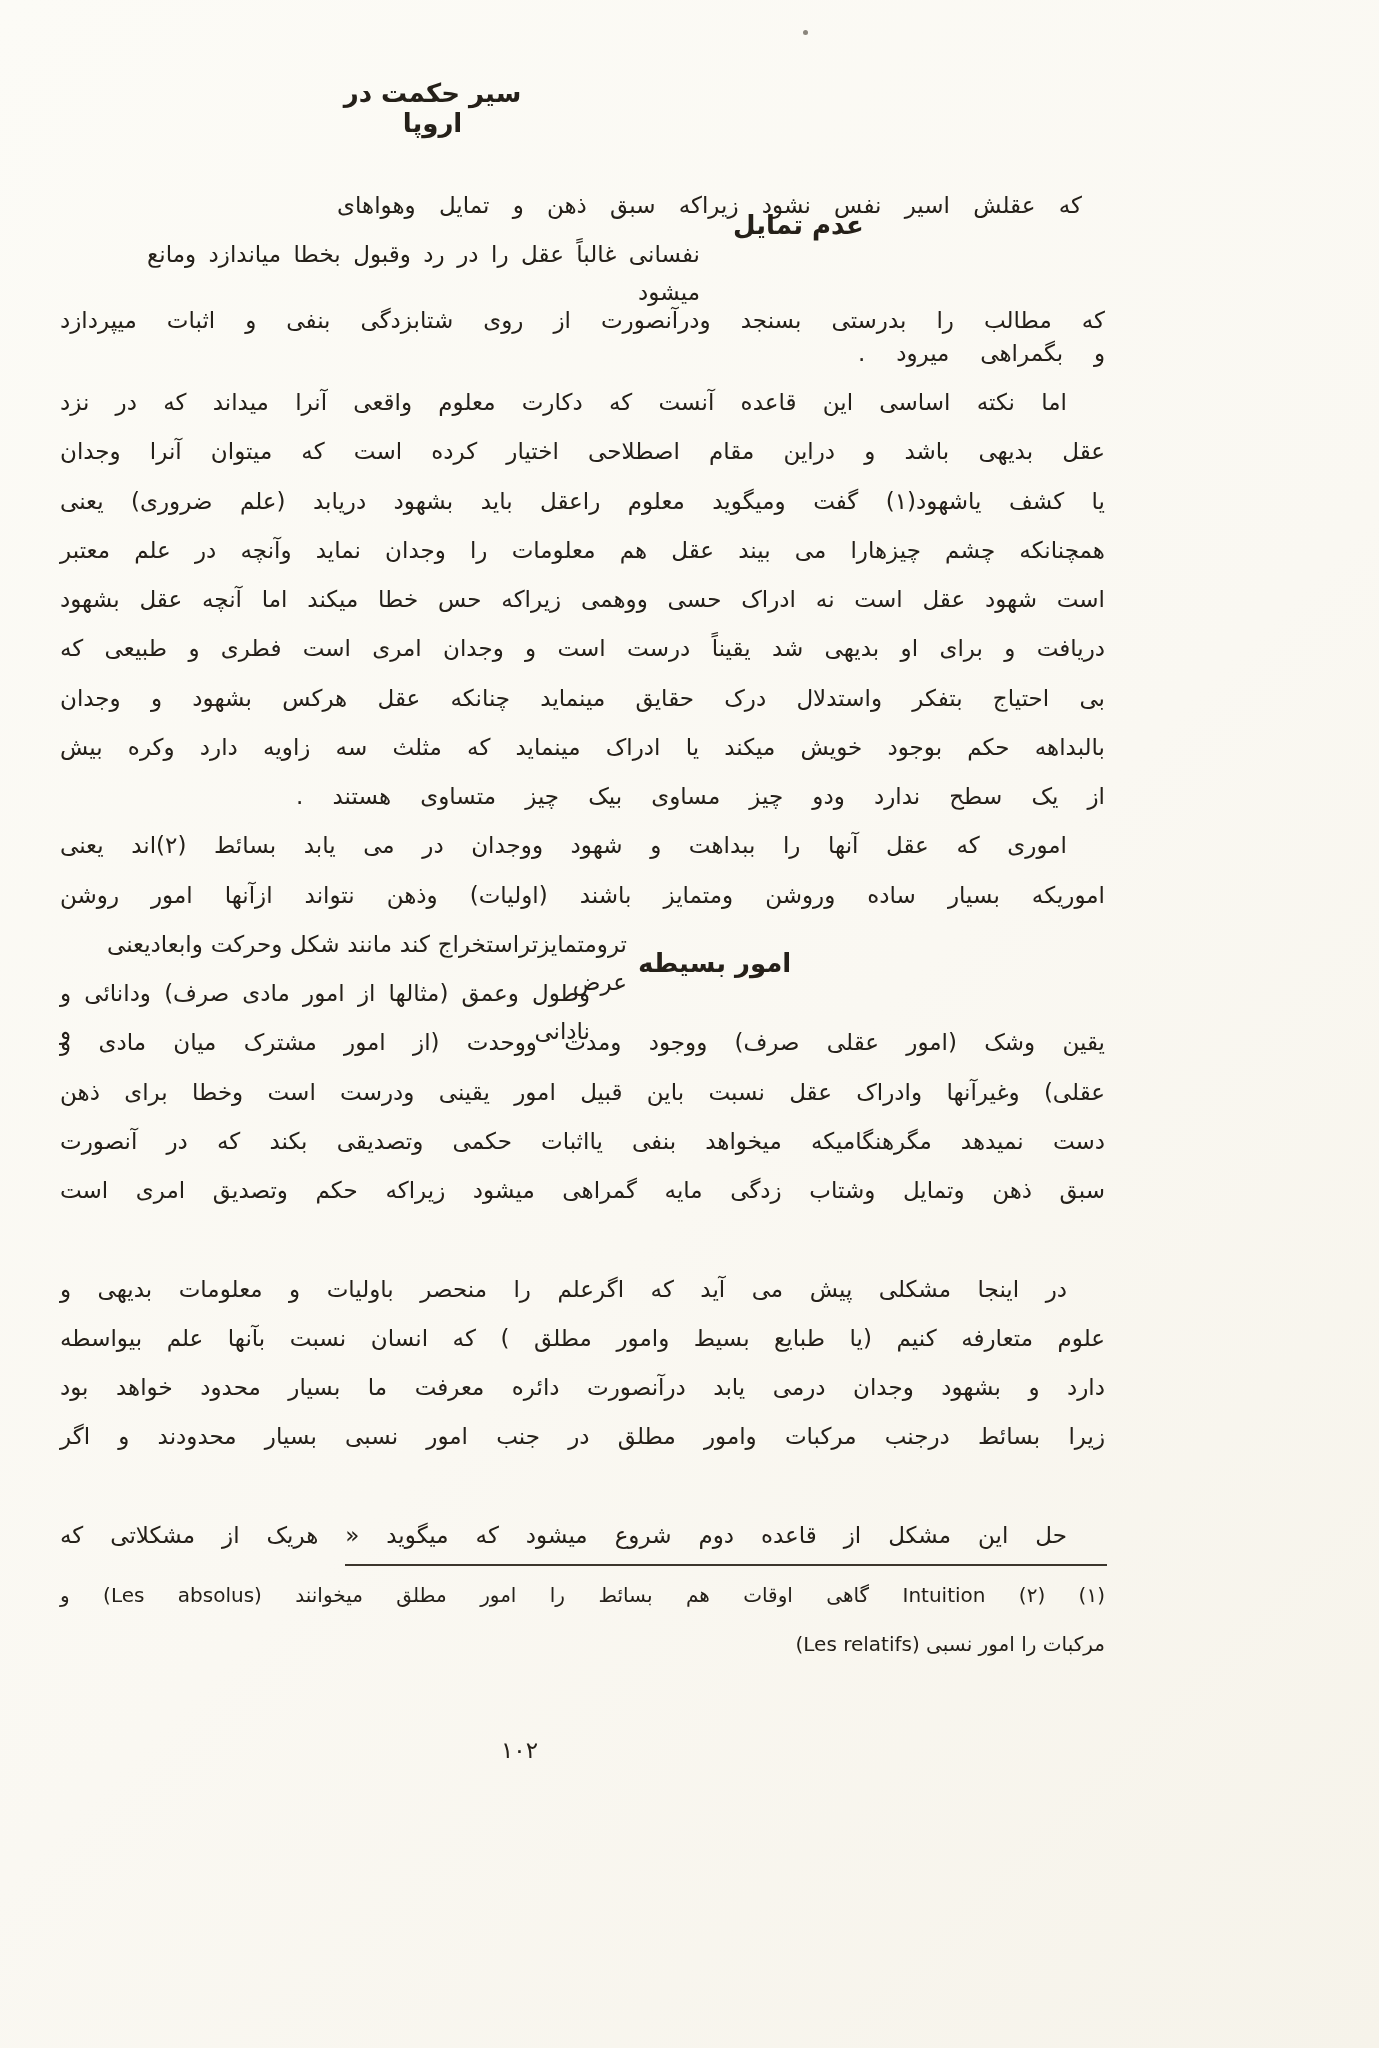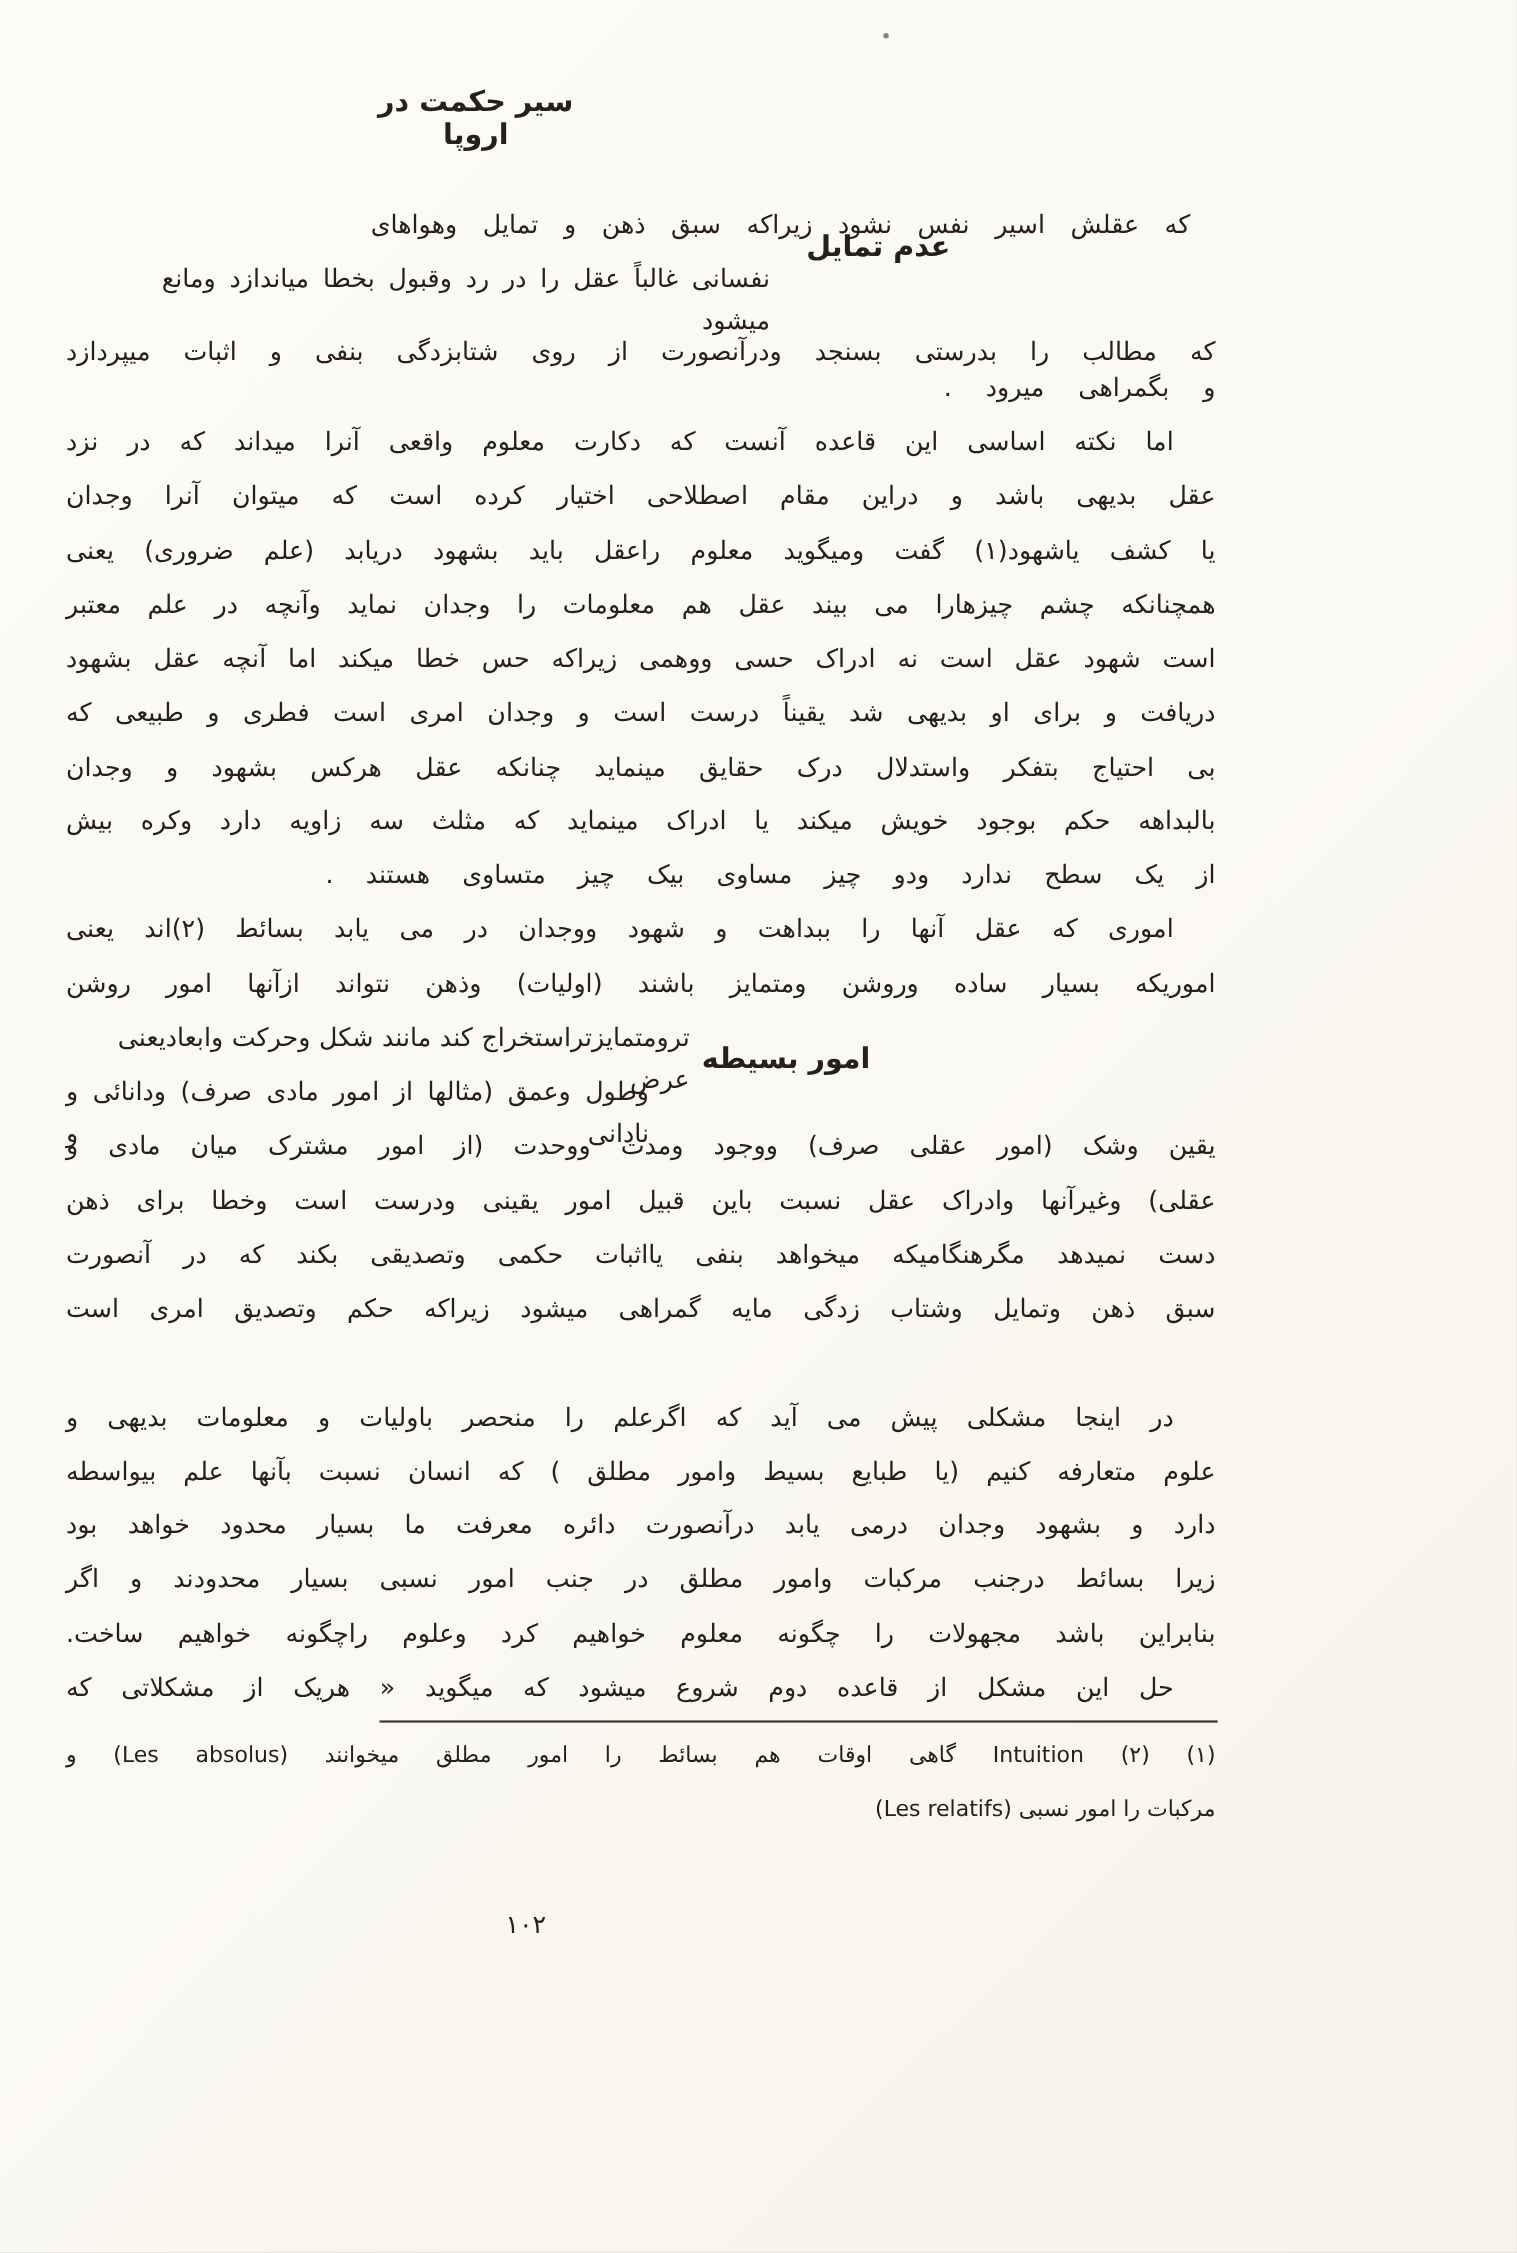--- a/index.html
+++ b/index.html
@@ -49,21 +49,21 @@
     position: absolute;
     direction: rtl;
     font-size: 20px;
     line-height: 30px;
   }
   .fnote.justified { text-align: justify; text-align-last: justify; }
   .fnote.start { white-space: nowrap; text-align: right; }
   .pnum {
     position: absolute;
     top: 1737px; left: 418px; width: 120px;
-    text-align: center;
+    text-align: right;
     font-size: 23px;
     letter-spacing: 3px;
   }
   .speck {
     position: absolute;
     background: #8a857c;
     border-radius: 50%;
   }
 </style>
 </head>
@@ -101,21 +101,20 @@
 
   <div class="bline full" style="top:1023px">یقین وشک (امور عقلی صرف) ووجود ومدت ووحدت (از امور مشترک میان مادی و</div>
   <div class="bline full" style="top:1073px">عقلی) وغیرآنها وادراک عقل نسبت باین قبیل امور یقینی ودرست است وخطا برای ذهن</div>
   <div class="bline full" style="top:1122px">دست نمیدهد مگرهنگامیکه میخواهد بنفی یااثبات حکمی وتصدیقی بکند که در آنصورت</div>
   <div class="bline full" style="top:1171px">سبق ذهن وتمایل وشتاب زدگی مایه گمراهی میشود زیراکه حکم وتصدیق امری است</div>
 
   <div class="bline pstart" style="top:1270px">در اینجا مشکلی پیش می آید که اگرعلم را منحصر باولیات و معلومات بدیهی و</div>
   <div class="bline full" style="top:1319px">علوم متعارفه کنیم (یا طبایع بسیط وامور مطلق ) که انسان نسبت بآنها علم بیواسطه</div>
   <div class="bline full" style="top:1368px">دارد و بشهود وجدان درمی یابد درآنصورت دائره معرفت ما بسیار محدود خواهد بود</div>
   <div class="bline full" style="top:1417px">زیرا بسائط درجنب مرکبات وامور مطلق در جنب امور نسبی بسیار محدودند و اگر</div>
-  <div class="bline full" style="top:1467px">بنابراین باشد مجهولات را چگونه معلوم خواهیم کرد وعلوم راچگونه خواهیم ساخت.</div>
 
   <div class="bline pstart" style="top:1516px">حل این مشکل از قاعده دوم شروع میشود که میگوید « هریک از مشکلاتی که</div>
 
   <div class="rule" style="left:345px;top:1564px;width:762px"></div>
   <div class="fnote justified" style="top:1580px;right:274px;width:1045px">(۱) Intuition (۲) گاهی اوقات هم بسائط را امور مطلق میخوانند (Les absolus) و</div>
   <div class="fnote start" style="top:1629px;right:274px">مرکبات را امور نسبی (Les relatifs)</div>
 
   <div class="pnum">۱۰۲</div>
 
 </div>

